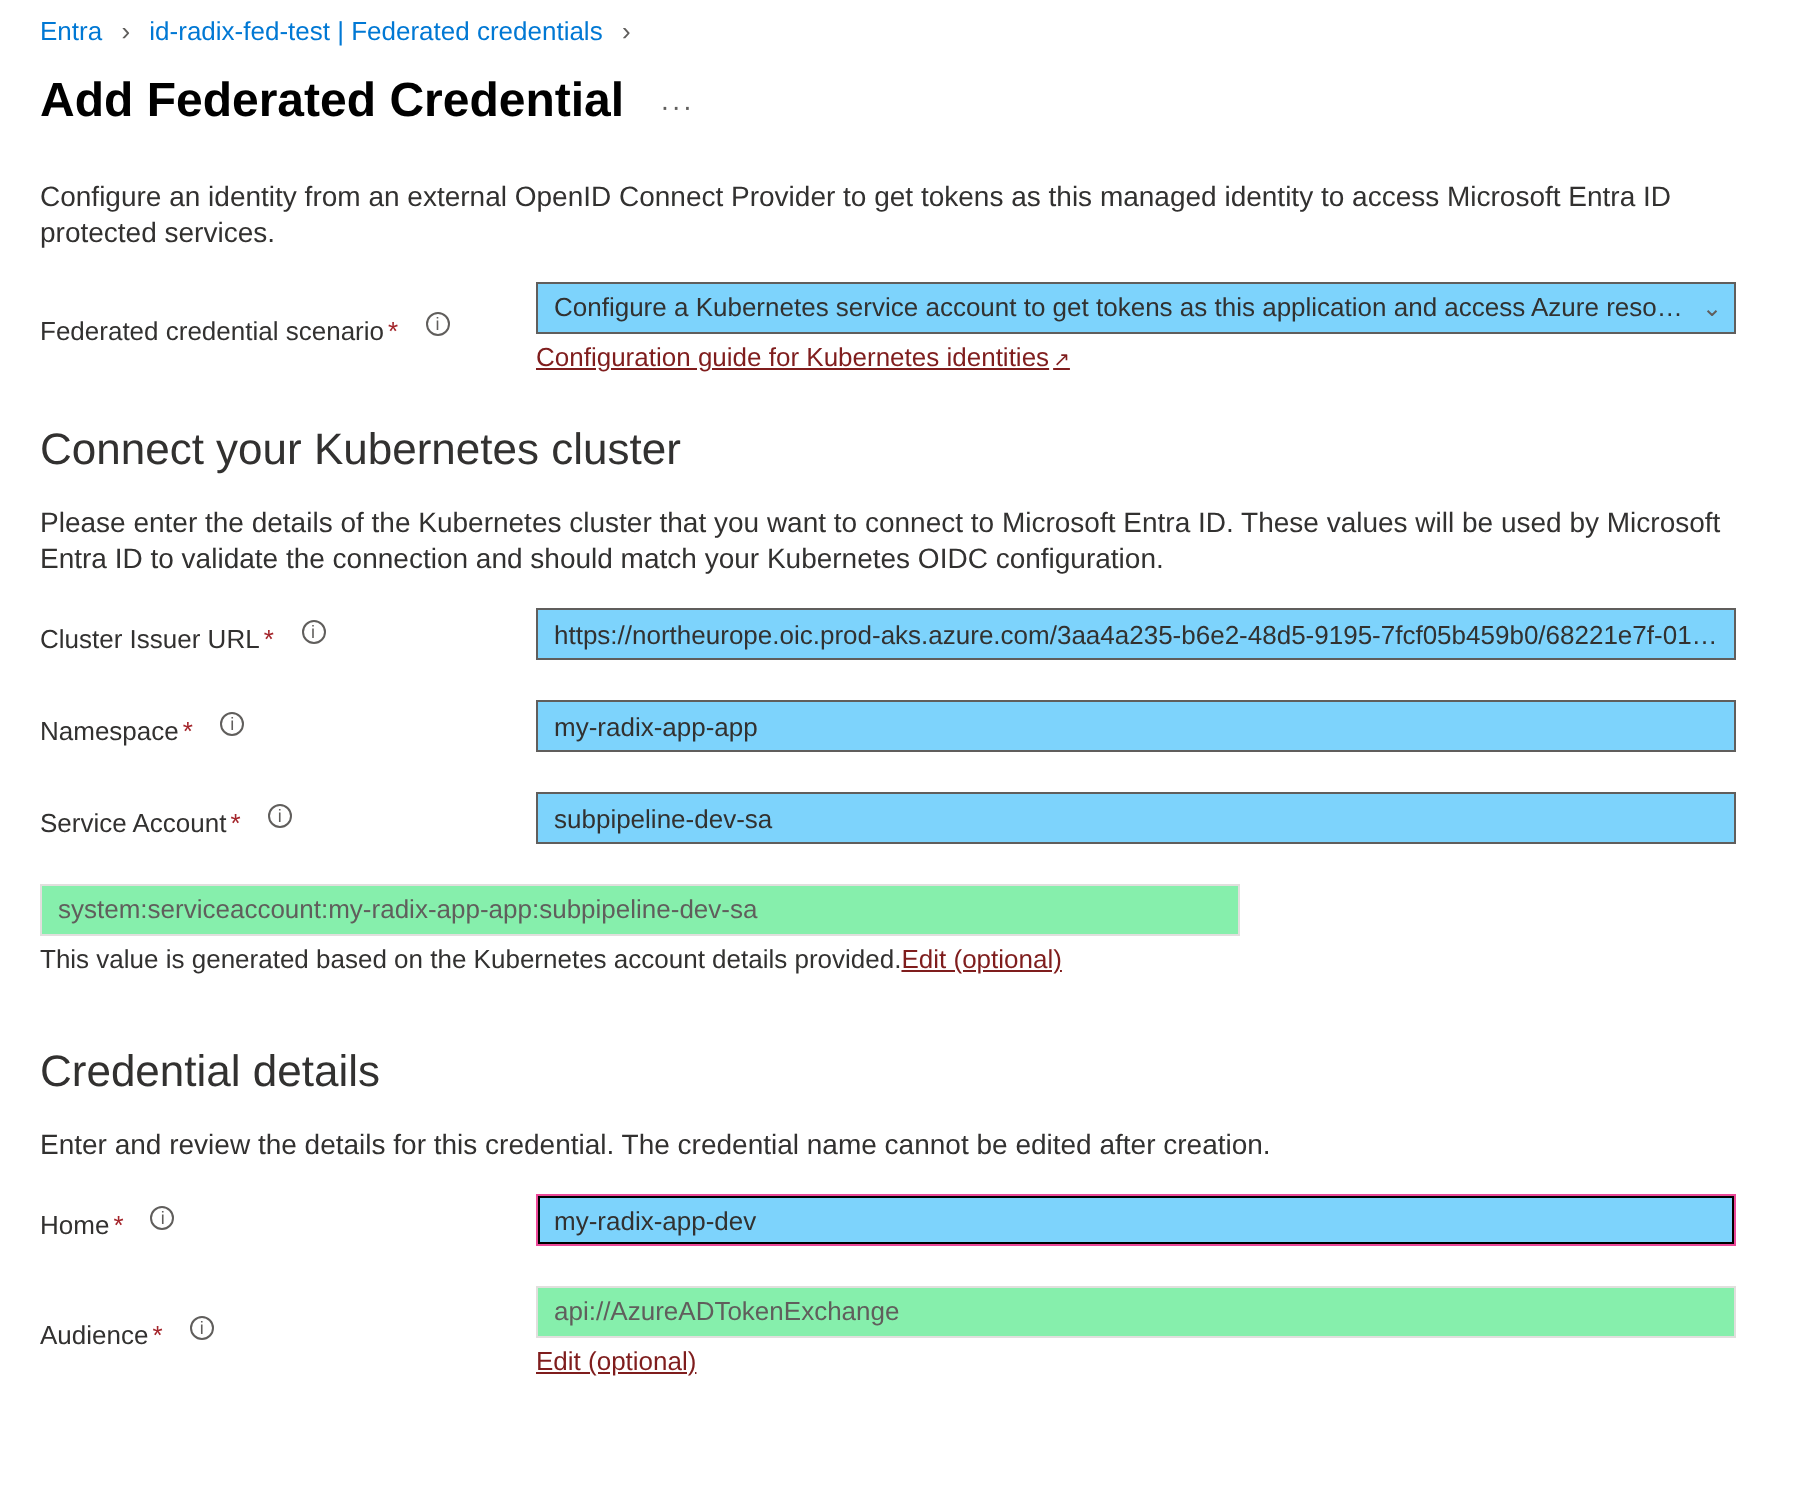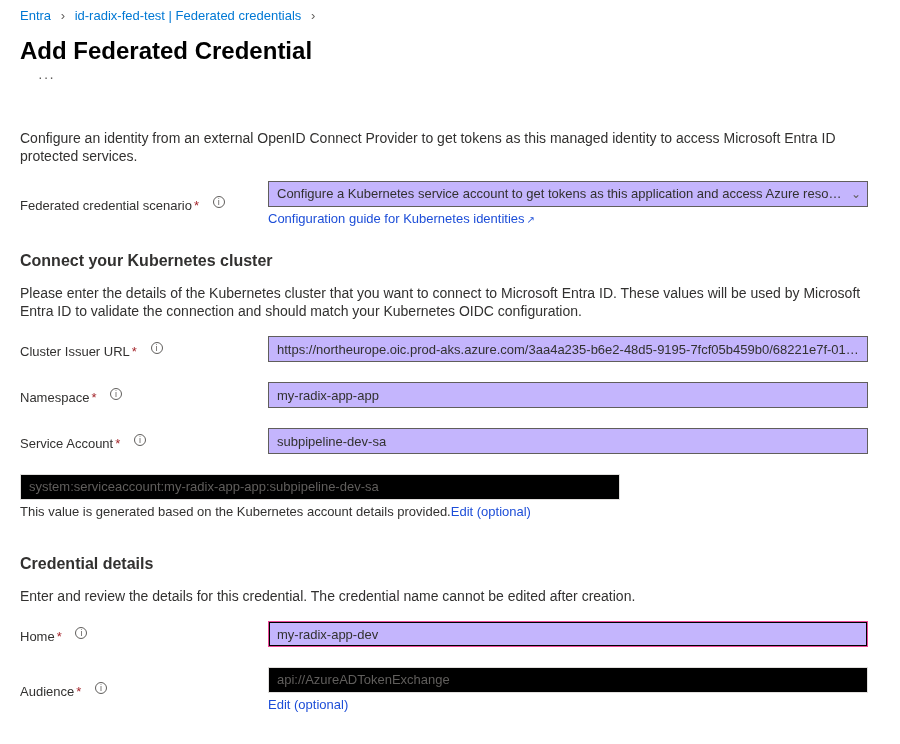--- a/index.html
+++ b/index.html
@@ -18,23 +18,22 @@
     .breadcrumb a {
       color: #0078d4;
       text-decoration: none;
     }
     .breadcrumb .sep {
       margin: 0 6px;
       color: #605e5c;
     }
     .page-title-row {
       display: flex;
-      align-items: flex-start;
-      margin-bottom: 40px;
-      flex-direction: column;
+      align-items: flex-end;
+      margin-bottom: 24px;
     }
     .page-title {
       font-size: 24px;
       font-weight: 600;
       color: #000;
     }
     .page-title-more {
       margin-left: 18px;
       color: #605e5c;
       letter-spacing: 1px;
@@ -75,21 +74,21 @@
       position: relative;
       top: -2px;
     }
     .form-field {
       flex: 1;
       max-width: 600px;
     }
     .select-box, .text-input, .readonly-box {
       width: 100%;
       border: 1px solid #605e5c;
-      background: #c4b5fd;
+      background: #7dd3fc;
       height: 26px;
       line-height: 24px;
       padding: 0 8px;
       font-size: 13px;
       font-family: inherit;
       color: #323130;
       white-space: nowrap;
       overflow: hidden;
       text-overflow: ellipsis;
     }
@@ -103,39 +102,40 @@
     }
     .select-box .chev {
       position: absolute;
       right: 6px;
       top: 50%;
       transform: translateY(-50%);
       font-size: 12px;
       color: #605e5c;
     }
     .readonly-box {
-      background: #000000;
+      background: #86efac;
       border: 1px solid #e1dfdd;
       color: #605e5c;
     }
     .config-link, .edit-link {
-      color: #1d4ed8;
+      color: #7f1d1d;
       cursor: pointer;
       font-size: 13px;
+      text-decoration: underline;
     }
     .config-link-row {
       margin-top: 4px;
     }
     .ext-icon {
       font-size: 10px;
       margin-left: 2px;
     }
     .section-title {
-      font-size: 16px;
-      font-weight: 700;
+      font-size: 22px;
+      font-weight: 400;
       margin-bottom: 14px;
       margin-top: 26px;
     }
     .helper-text {
       font-size: 13px;
       color: #323130;
       margin-top: 4px;
     }
     .spacer-row { height: 20px; }
   </style>

